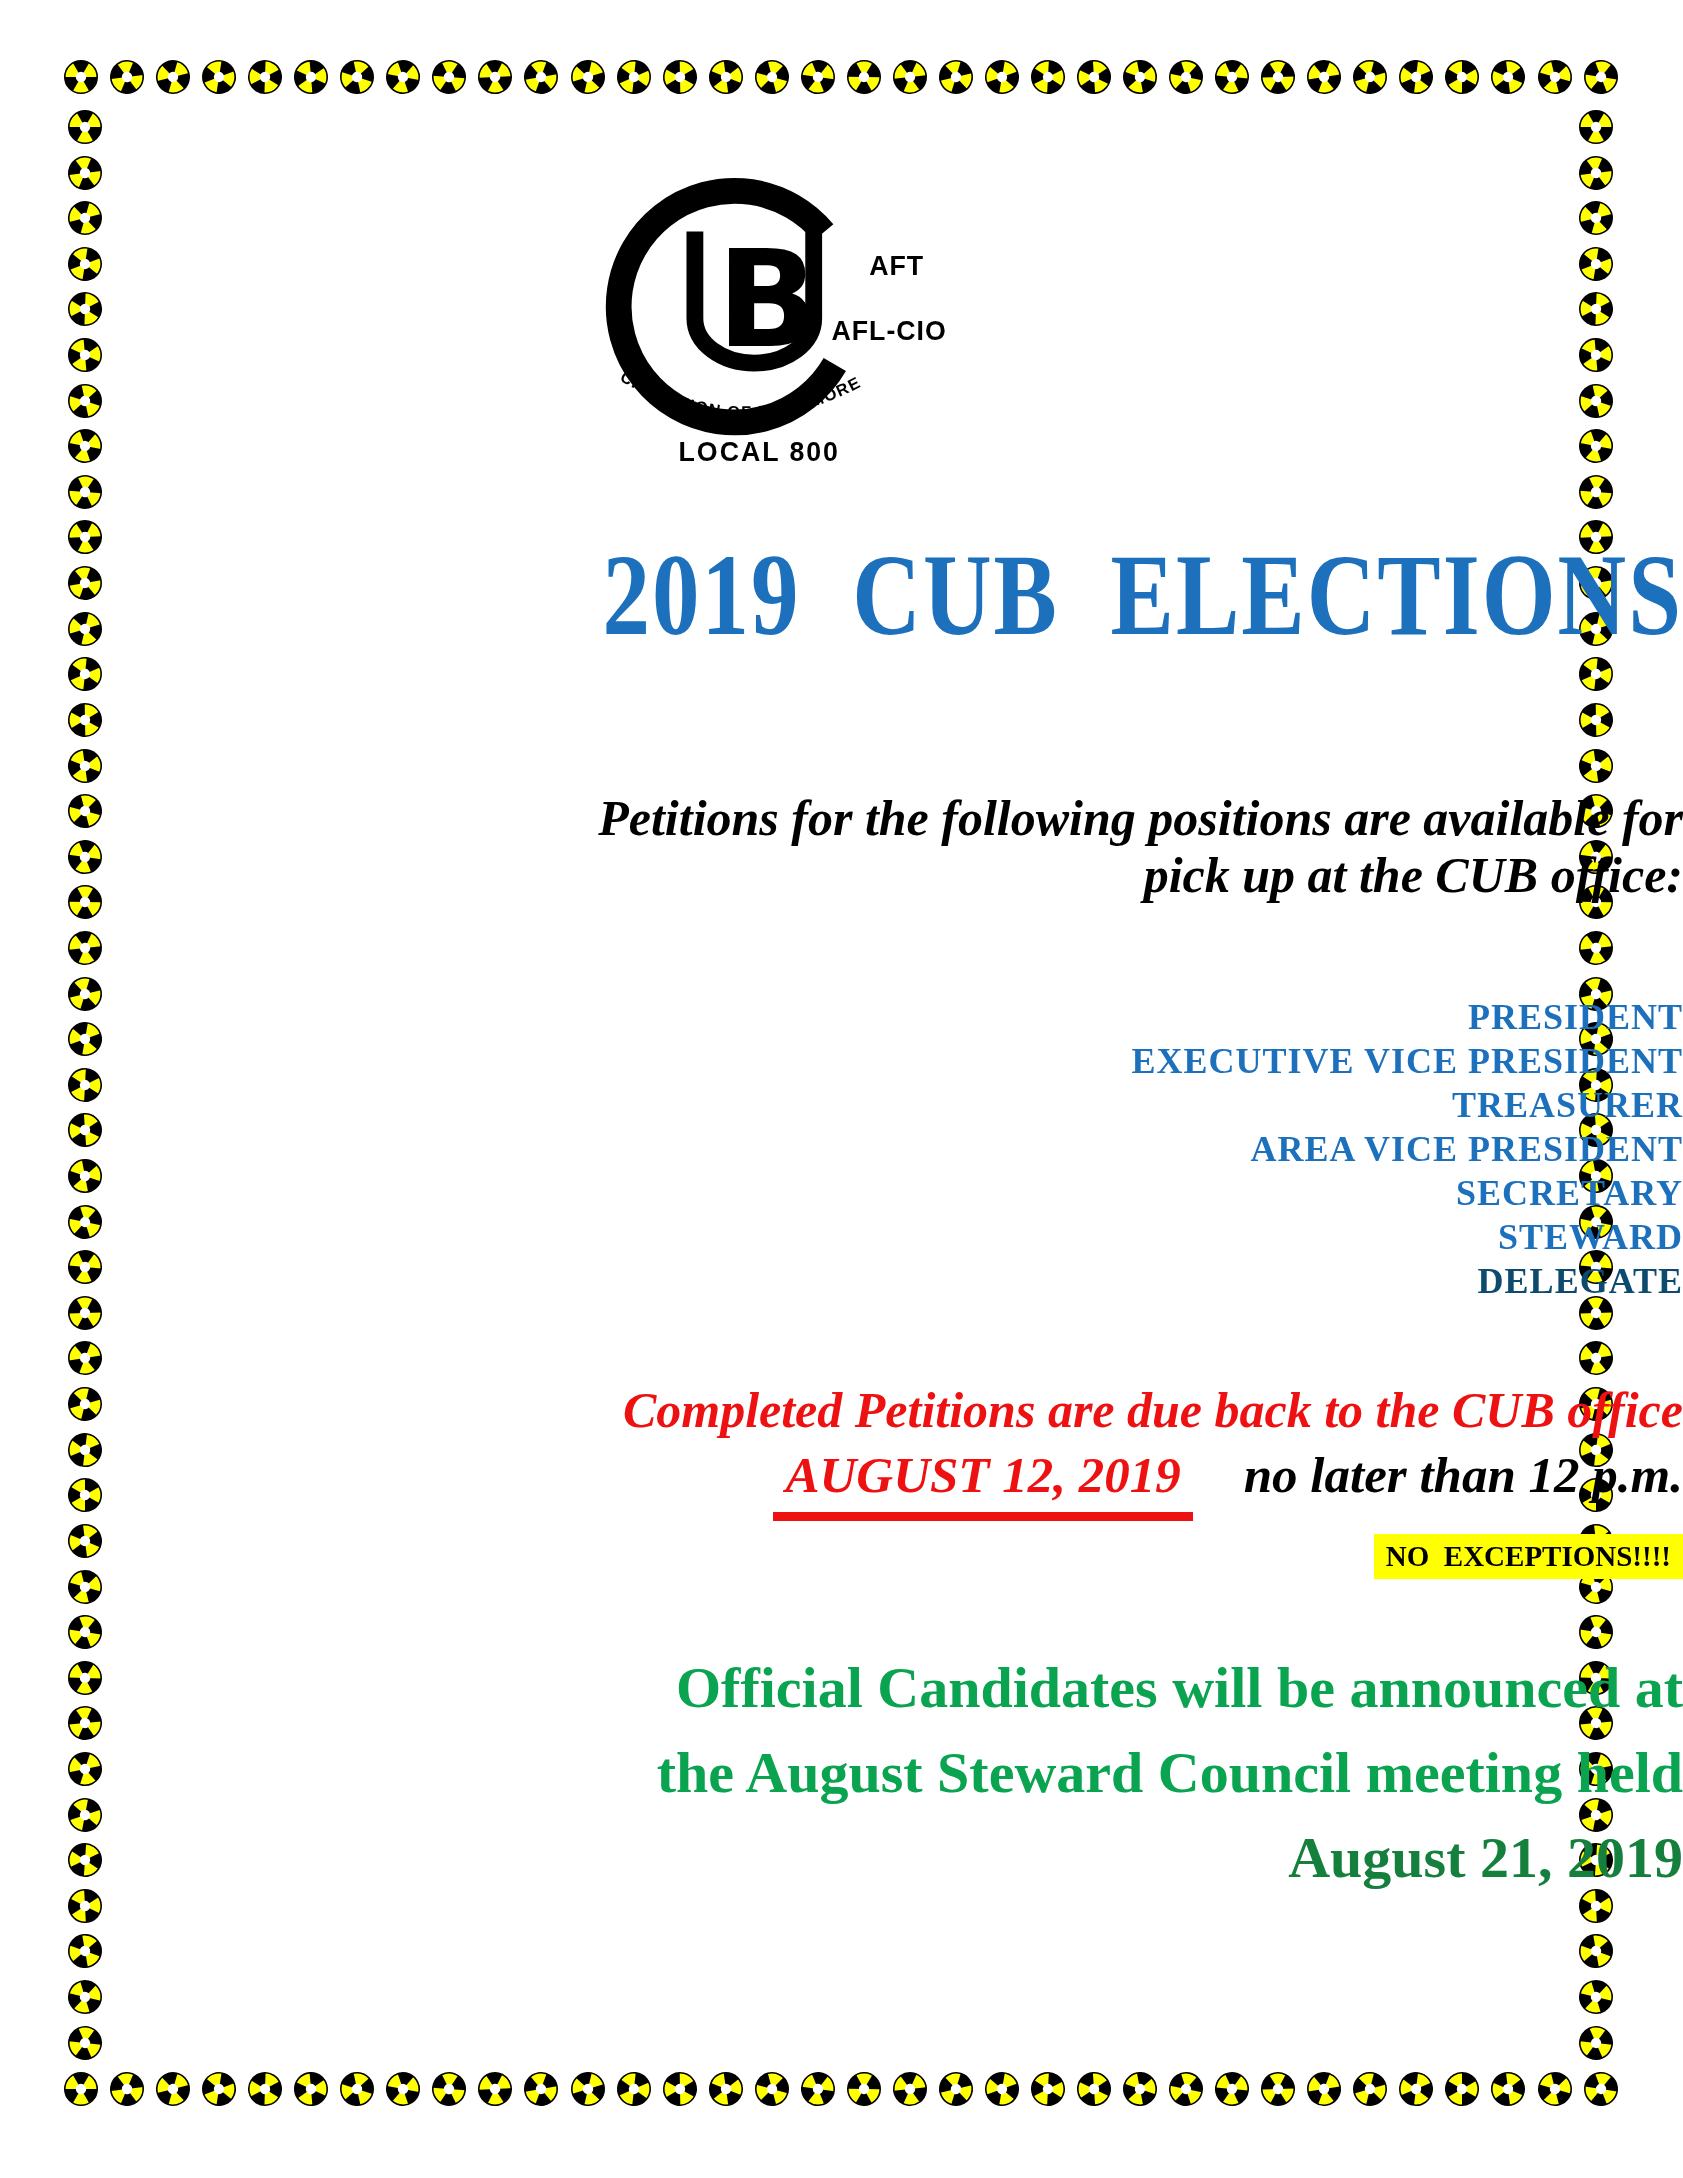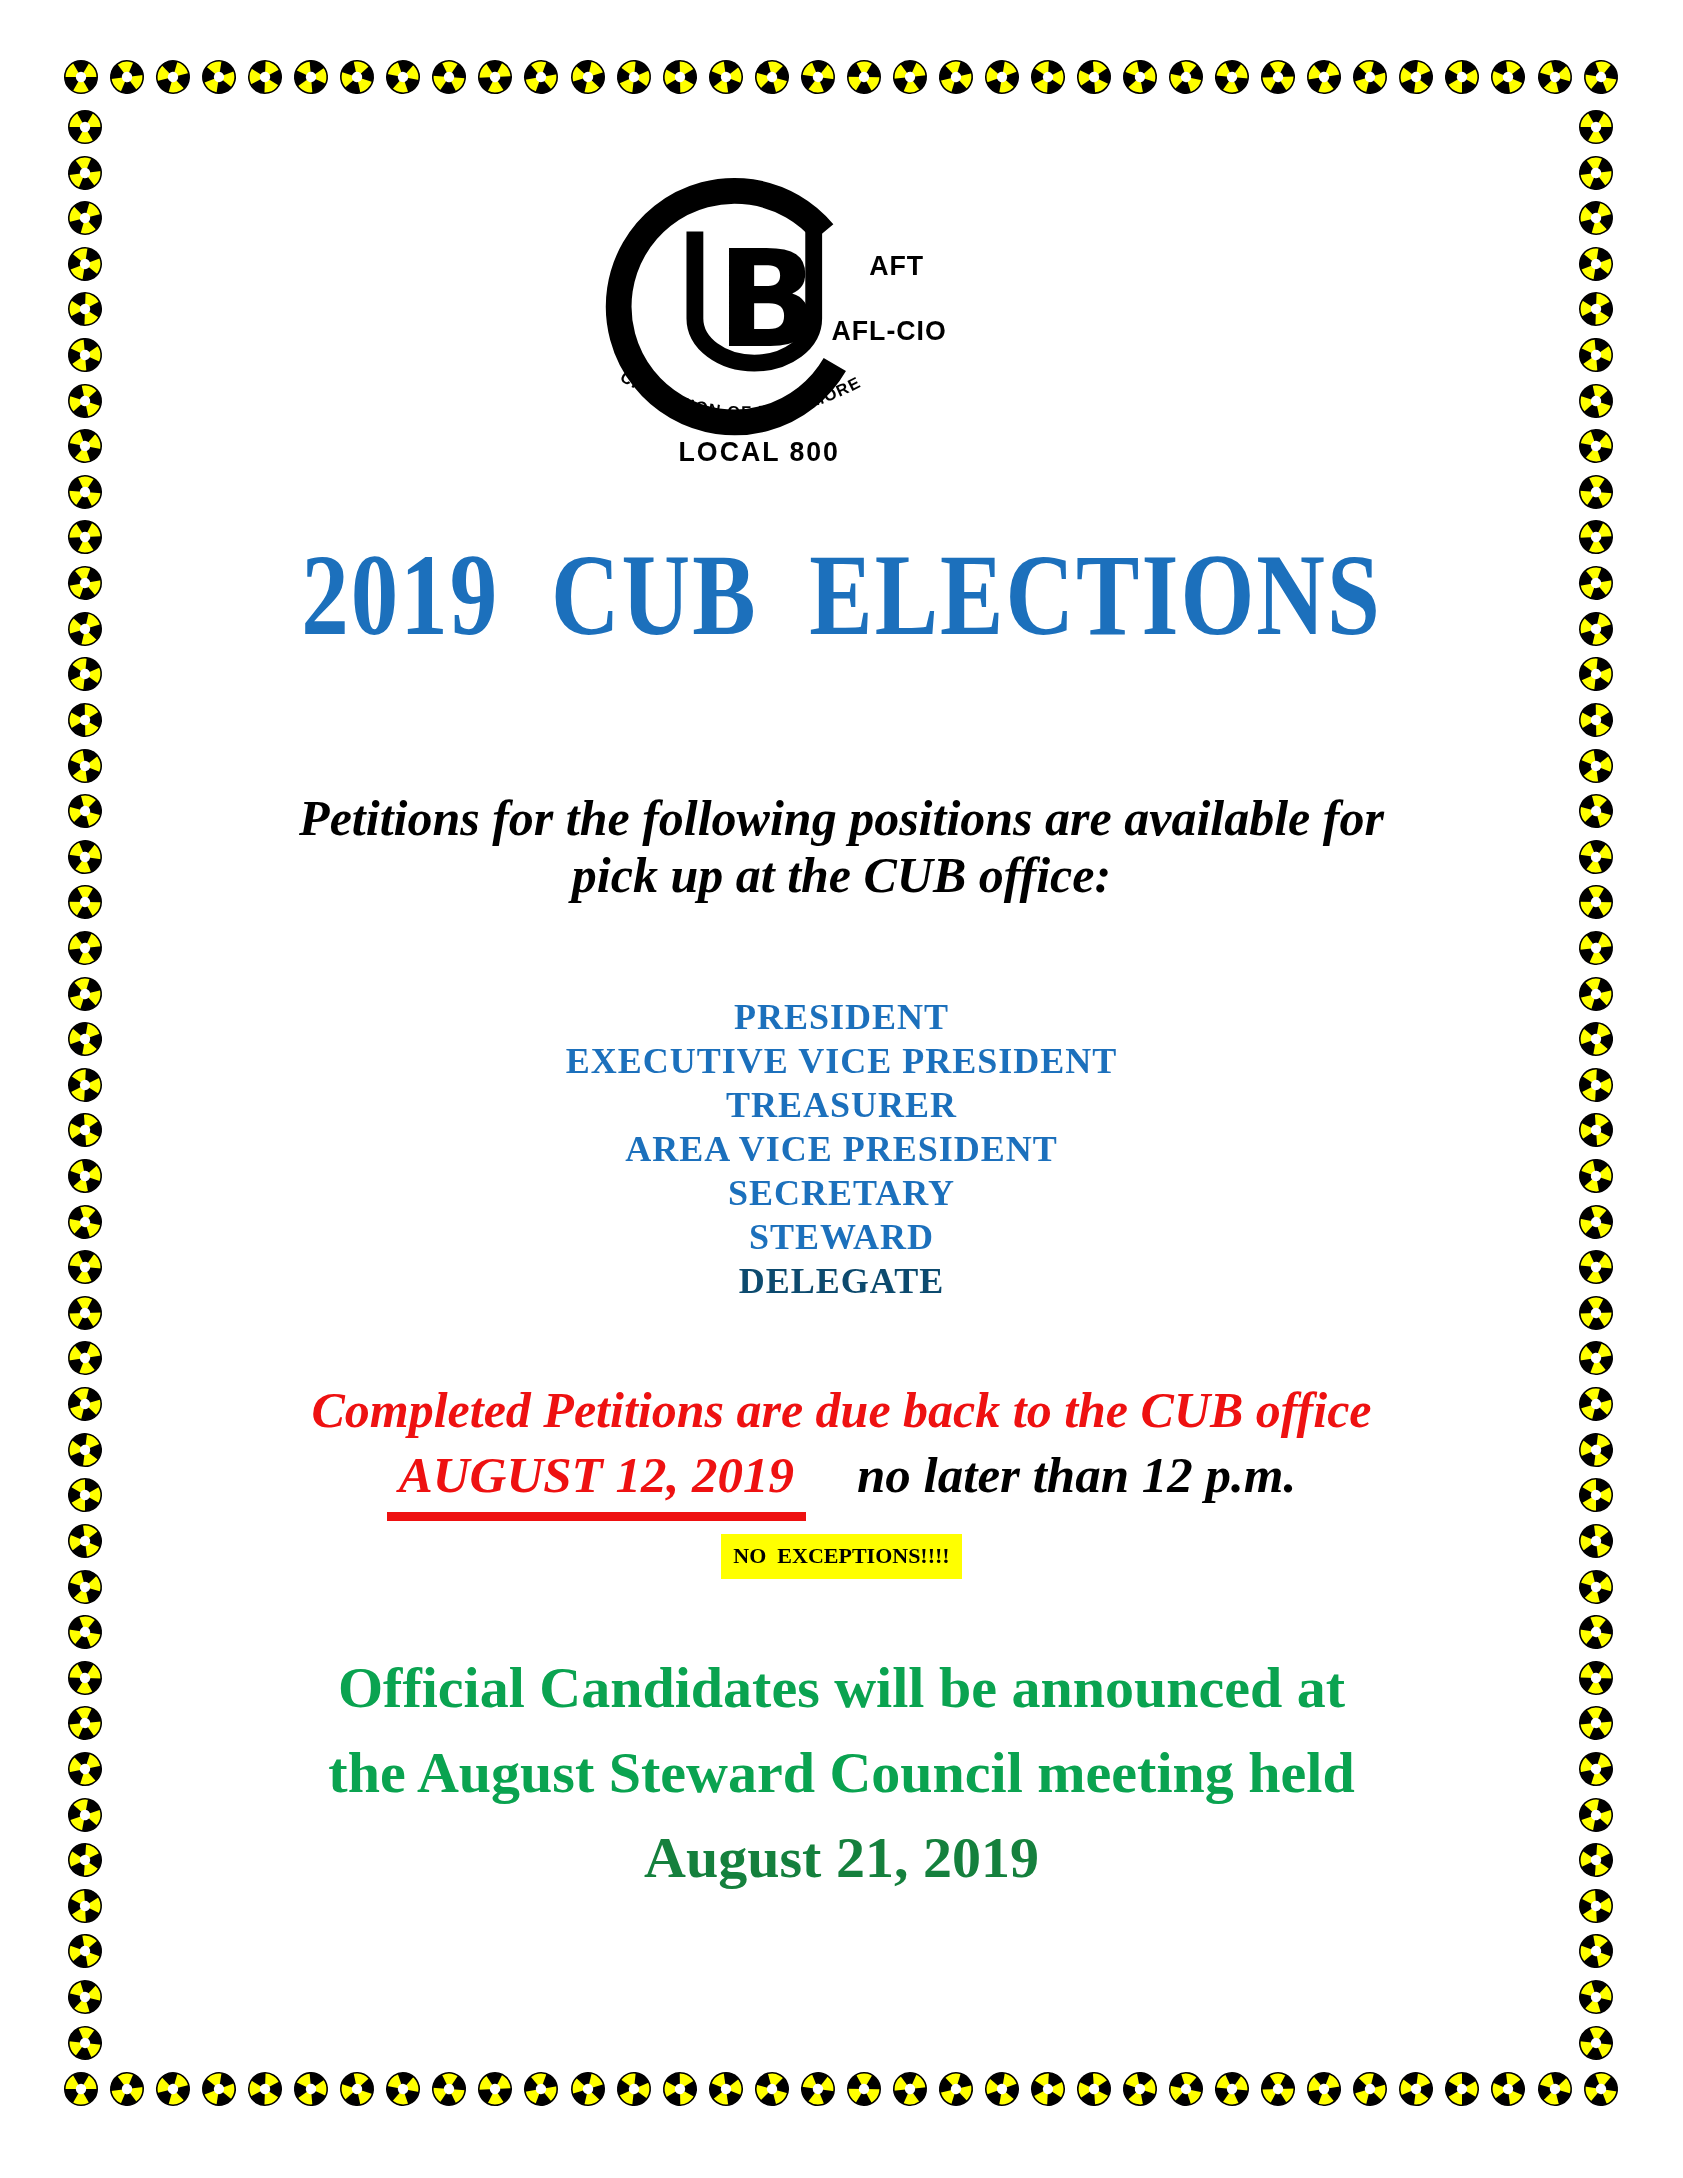--- a/index.html
+++ b/index.html
@@ -12,30 +12,30 @@
   .b-bottom{left:63px;top:2071px;width:1556px;height:36px;}
   .b-col{position:absolute;display:flex;flex-direction:column;justify-content:space-between;}
   .b-left{left:67px;top:109px;height:1952px;width:36px;}
   .b-right{left:1578px;top:109px;height:1952px;width:36px;}
   .b-row svg,.b-col svg{display:block;}
 
   
   .logo{position:absolute;left:576px;top:170px;}
 
   
-  .center{position:absolute;left:0;right:0;text-align:center;}
+  .center{position:absolute;left:0;right:0;text-align:right;}
   .title{top:540px;line-height:111px;font-size:95px;font-weight:bold;letter-spacing:2px;word-spacing:26px;}
   .title span{display:inline-block;transform:scale(1,1.22);}
   .intro{top:790px;font-size:50px;line-height:57px;font-weight:bold;font-style:italic;color:#000;}
   .positions{top:995px;font-size:36px;line-height:44px;font-weight:bold;letter-spacing:1px;}
   .due1{top:1382px;font-size:50px;line-height:57px;font-weight:bold;font-style:italic;}
   .due2{top:1445px;font-size:51px;line-height:61px;font-weight:bold;font-style:italic;}
   .due2 .date{display:inline-block;border-bottom-style:solid;border-bottom-width:9px;padding:0 12px 6px 12px;}
   .due2 .suffix{color:#000;margin-left:51px;}
-  .noexc{top:1534px;font-size:22px;line-height:40px;font-weight:bold;font-style:normal;}
+  .noexc{top:1534px;font-size:29px;line-height:40px;font-weight:bold;font-style:normal;}
   .noexc span{display:inline-block;padding:2px 12px 3px 12px;color:#000;}
   .announce{top:1645px;font-size:58px;line-height:85px;font-weight:bold;}
 </style>
 </head>
 <body>
 
 <div class="page">
 
   <div class="b-row b-top">
       <svg viewBox="0 0 36 36" width="36" height="36" style="transform: rotate(0deg);">

